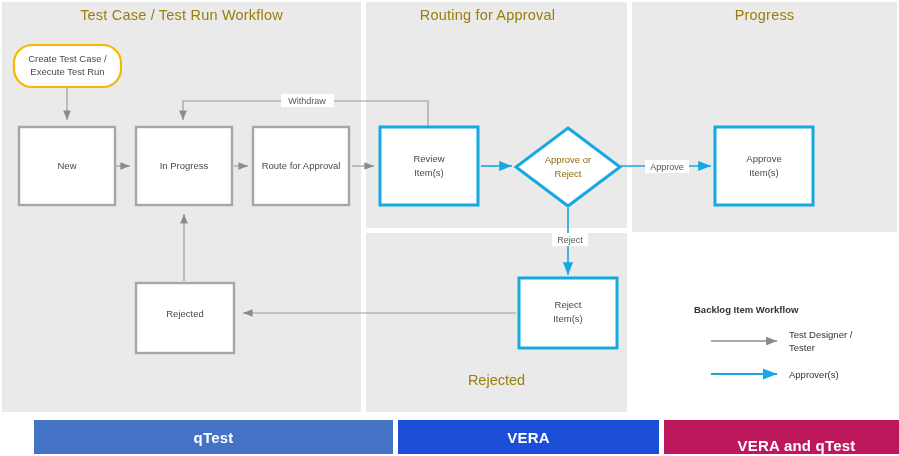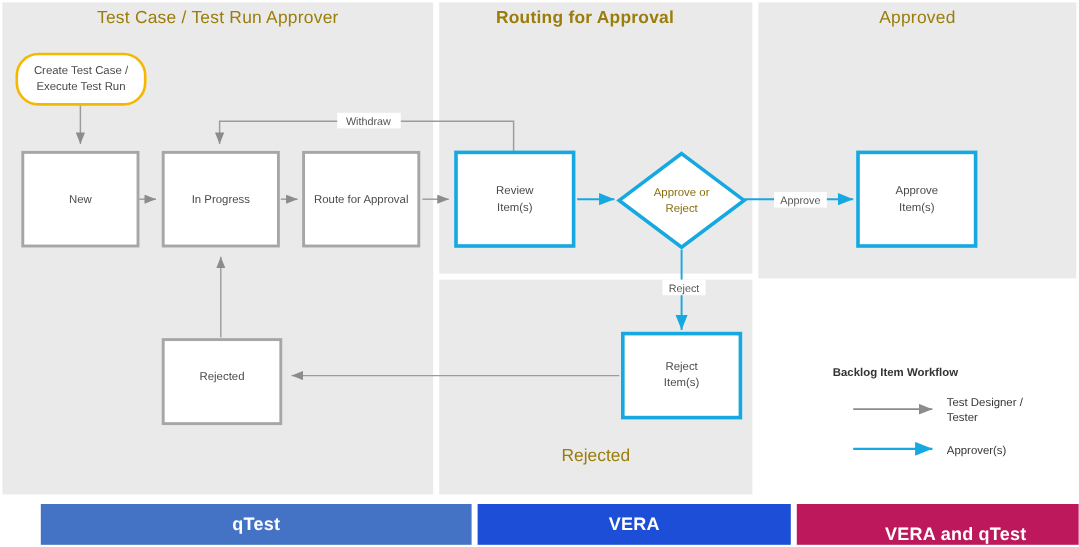--- a/index.html
+++ b/index.html
@@ -89,23 +89,23 @@
 </head>
 <body>
 
 <div id="canvas">
 
   <div class="panel" style="left:2px;  top:2px;   width:359px; height:410px;"></div>
   <div class="panel" style="left:366px;top:2px;   width:261px; height:226px;"></div>
   <div class="panel" style="left:366px;top:233px; width:261px; height:179px;"></div>
   <div class="panel" style="left:632px;top:2px;   width:265px; height:230px;"></div>
 
-  <div class="lane-title" style="left:2px;  top:7px;  width:359px;">Test Case / Test Run Approver</div>
-  <div class="lane-title" style="left:366px;top:7px;  width:243px;font-weight:bold;">Routing for Approval</div>
-  <div class="lane-title" style="left:632px;top:7px;  width:265px;">Approved</div>
+  <div class="lane-title" style="left:2px;  top:7px;  width:359px;">Test Case / Test Run Workflow</div>
+  <div class="lane-title" style="left:366px;top:7px;  width:243px;">Routing for Approval</div>
+  <div class="lane-title" style="left:632px;top:7px;  width:265px;">Progress</div>
 
   <div class="rejected-caption" style="left:366px;top:372px;width:261px;">Rejected</div>
 
   <svg class="diagram" viewBox="0 0 899 456">
     <defs>
       <marker id="arrow-gray" markerWidth="9" markerHeight="9" refX="8" refY="3.2" orient="auto">
         <path d="M0,0 L8,3.2 L0,6.4 z" fill="#8c8c8c"></path>
       </marker>
       <marker id="arrow-cyan" markerWidth="9" markerHeight="9" refX="8" refY="3.2" orient="auto">
         <path d="M0,0 L8,3.2 L0,6.4 z" fill="#16a8e0"></path>

